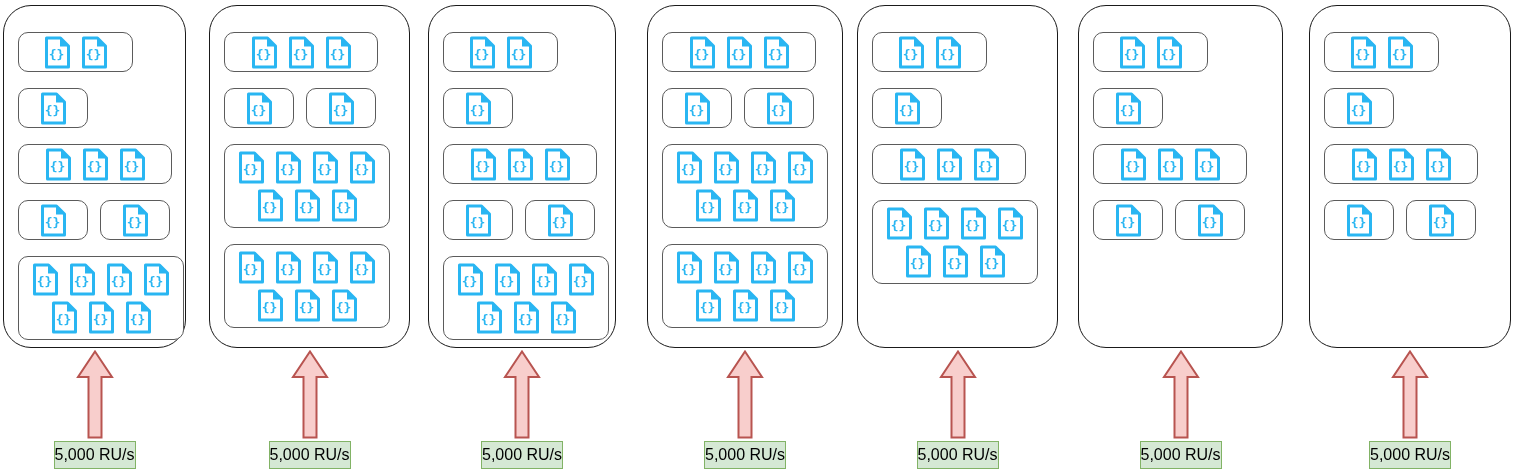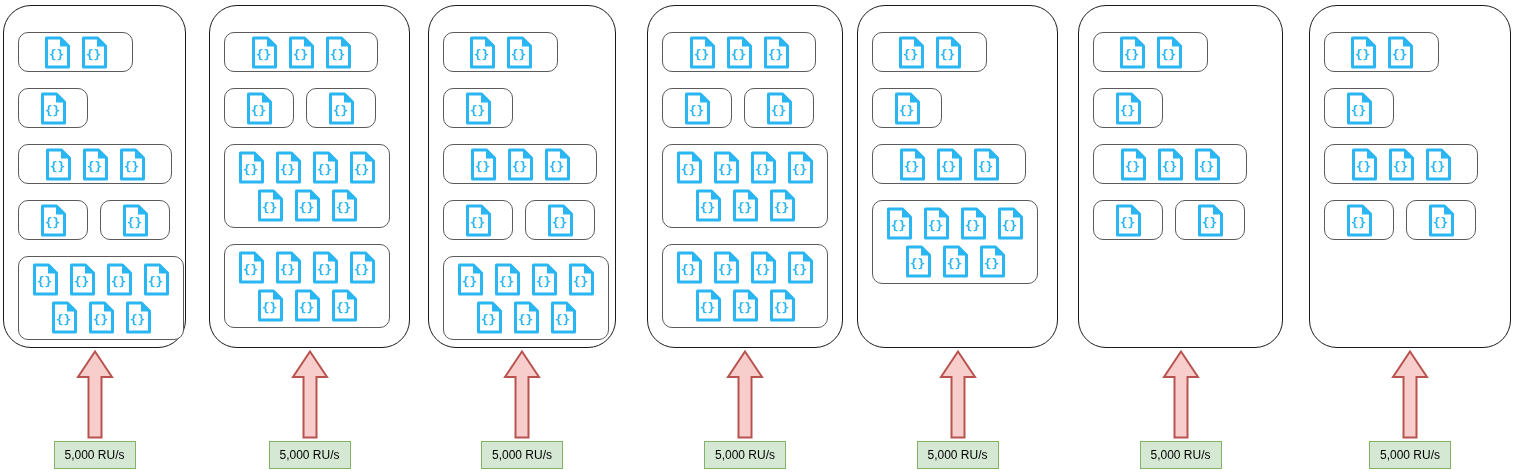--- a/index.html
+++ b/index.html
@@ -72,21 +72,21 @@
     display: block;
   }
   .ru-label {
     margin-top: 2px;
     width: 82px;
     height: 28px;
     box-sizing: border-box;
     background: var(--label-fill);
     border: 1px solid var(--label-stroke);
     color: var(--label-text);
-    font-size: 12px;
+    font-size: 16px;
     line-height: 26px;
     text-align: center;
     white-space: nowrap;
   }
 </style>
 </head>
 <body>
 
 <div id="diagram-root">
     <div class="column c1">

